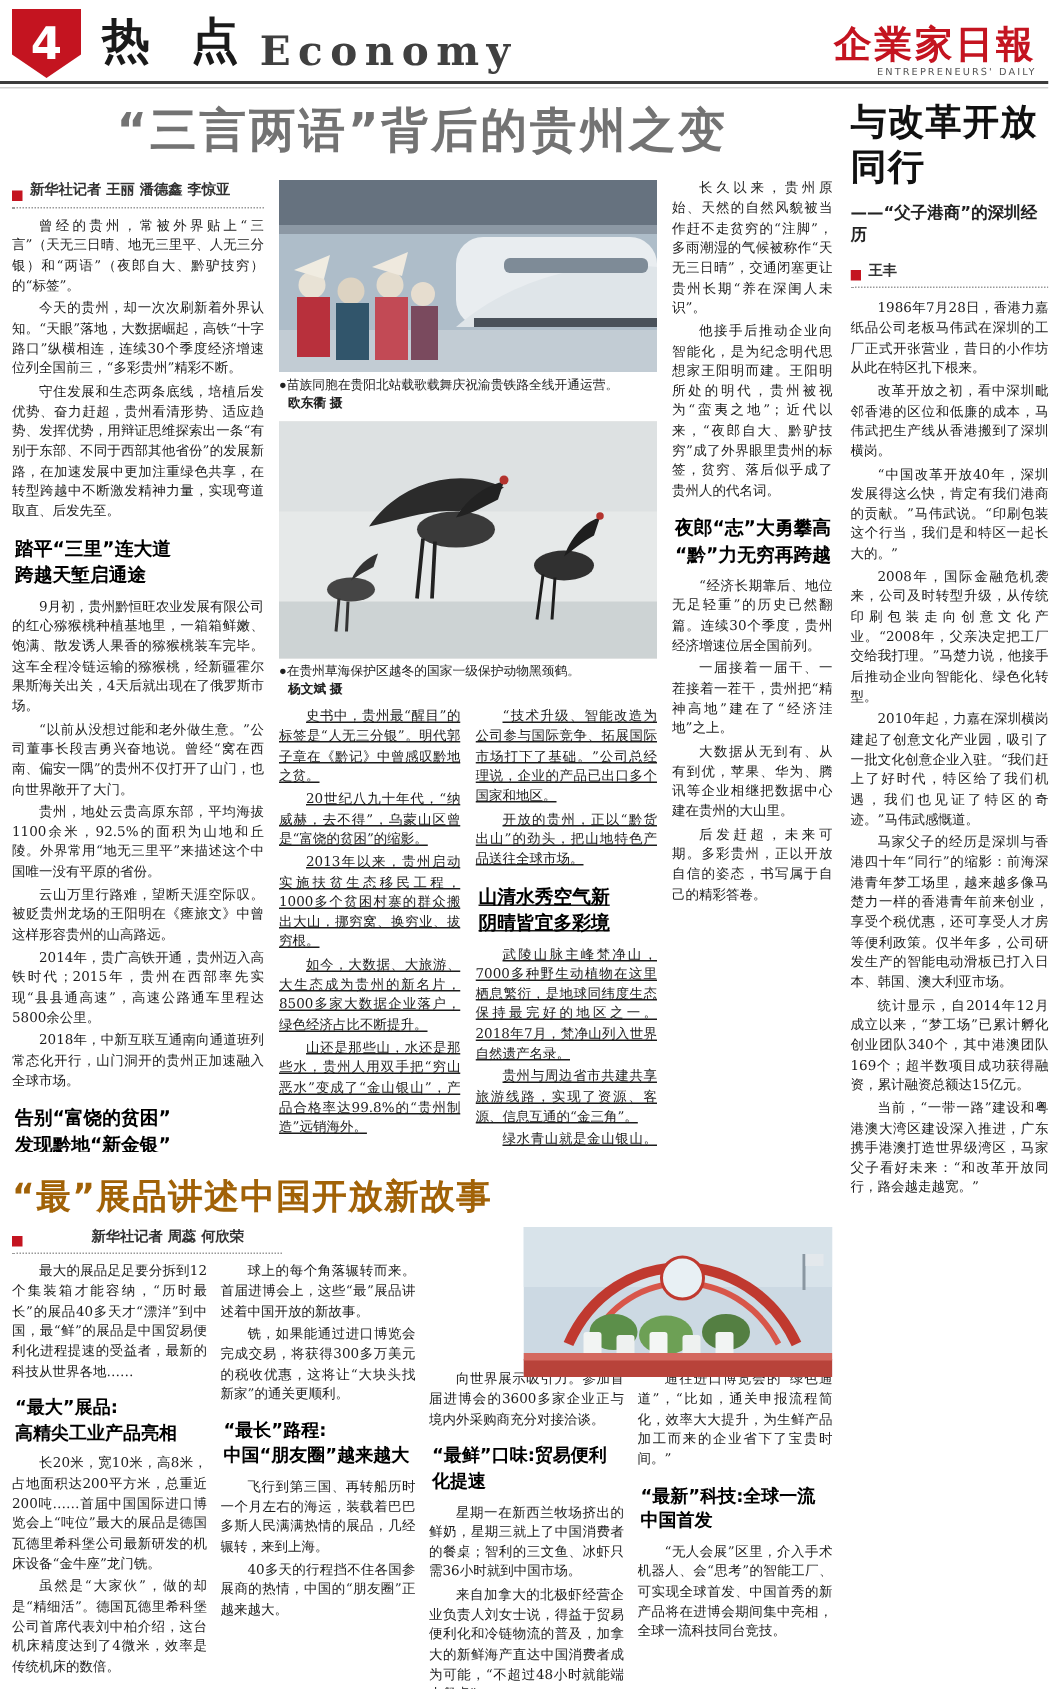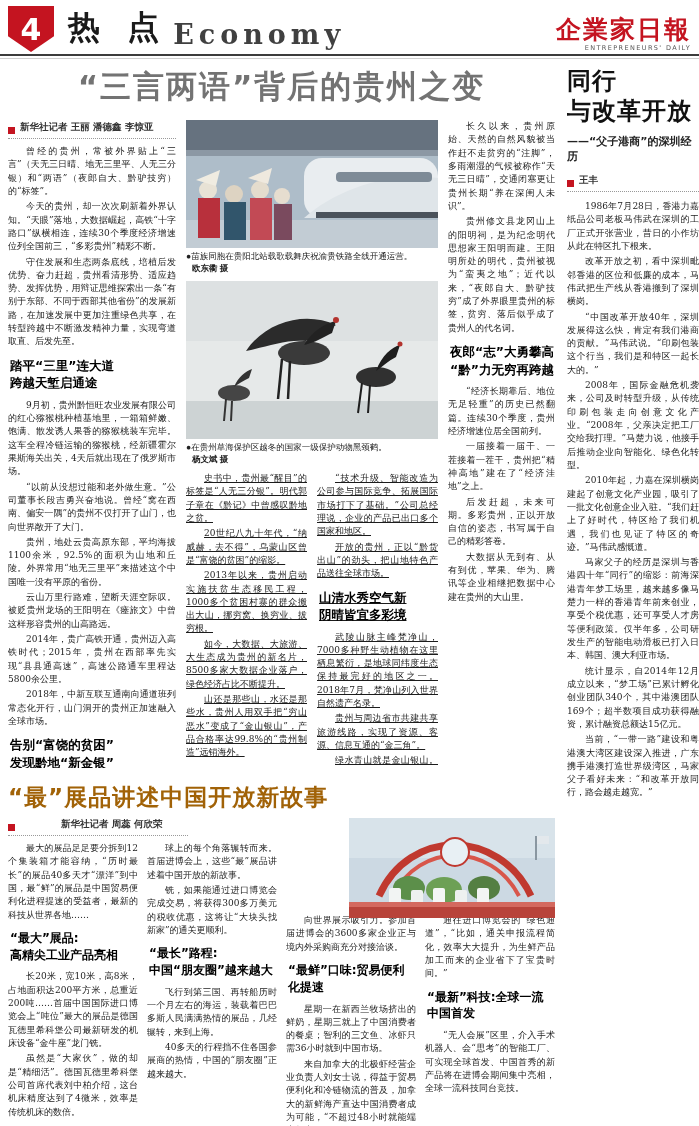--- a/index.html
+++ b/index.html
@@ -205,31 +205,31 @@
                     <p>贵州与周边省市共建共享旅游线路，实现了资源、客源、信息互通的“金三角”。</p>
                     <p>绿水青山就是金山银山。山地公园省、多彩贵州风，正吸引着越来越多的海内外游客。</p>
                   </div>
               </div>
             </div>
           </div>
 
           <div class="colD bodytext">
             <div>
                 <p>长久以来，贵州原始、天然的自然风貌被当作赶不走贫穷的“注脚”，多雨潮湿的气候被称作“天无三日晴”，交通闭塞更让贵州长期“养在深闺人未识”。</p>
-                <p>贵州修文县龙冈山上的阳明祠，是为纪念明代思想家王阳明而建。王阳明所处的明代，贵州被视为“蛮夷之地”；近代以来，“夜郎自大、黔驴技穷”成了外界眼里贵州的标签，贫穷、落后似乎成了贵州人的代名词。</p>
+                <p>他接手后推动企业向智能化，是为纪念明代思想家王阳明而建。王阳明所处的明代，贵州被视为“蛮夷之地”；近代以来，“夜郎自大、黔驴技穷”成了外界眼里贵州的标签，贫穷、落后似乎成了贵州人的代名词。</p>
               </div>
             <div class="subhead">
               <div>夜郎“志”大勇攀高</div>
               <div>“黔”力无穷再跨越</div>
             </div>
             <div>
                 <p>“经济长期靠后、地位无足轻重”的历史已然翻篇。连续30个季度，贵州经济增速位居全国前列。</p>
                 <p>一届接着一届干、一茬接着一茬干，贵州把“精神高地”建在了“经济洼地”之上。</p>
+                <p>大数据从无到有、从有到优，苹果、华为、腾讯等企业相继把数据中心建在贵州的大山里。</p>
                 <p>后发赶超，未来可期。多彩贵州，正以开放自信的姿态，书写属于自己的精彩答卷。</p>
-                <p>大数据从无到有、从有到优，苹果、华为、腾讯等企业相继把数据中心建在贵州的大山里。</p>
               </div>
           </div>
         </div>
       </div>
 
       <div class="expo">
         <div class="expo-headline">“最”展品讲述中国开放新故事</div>
         <div class="byline expo-byline">
           <span class="sq"></span>
           <span>新华社记者 周蕊 何欣荣</span>
@@ -301,22 +301,22 @@
             <div>
                 <p>“无人会展”区里，介入手术机器人、会“思考”的智能工厂、可实现全球首发、中国首秀的新产品将在进博会期间集中亮相，全球一流科技同台竞技。</p>
               </div>
           </div>
         </div>
       </div>
     </div>
 
     <div class="sidebar">
       <div class="sb-headline">
+        <div>与改革开放</div>
         <div>同行</div>
-        <div>与改革开放</div>
       </div>
       <div class="sb-subtitle">——“父子港商”的深圳经历</div>
       <div class="byline sb-byline">
         <span class="sq"></span>
         <span>王丰</span>
       </div>
       <div class="bodytext">
         <div>
             <p>1986年7月28日，香港力嘉纸品公司老板马伟武在深圳的工厂正式开张营业，昔日的小作坊从此在特区扎下根来。</p>
             <p>改革开放之初，看中深圳毗邻香港的区位和低廉的成本，马伟武把生产线从香港搬到了深圳横岗。</p>

